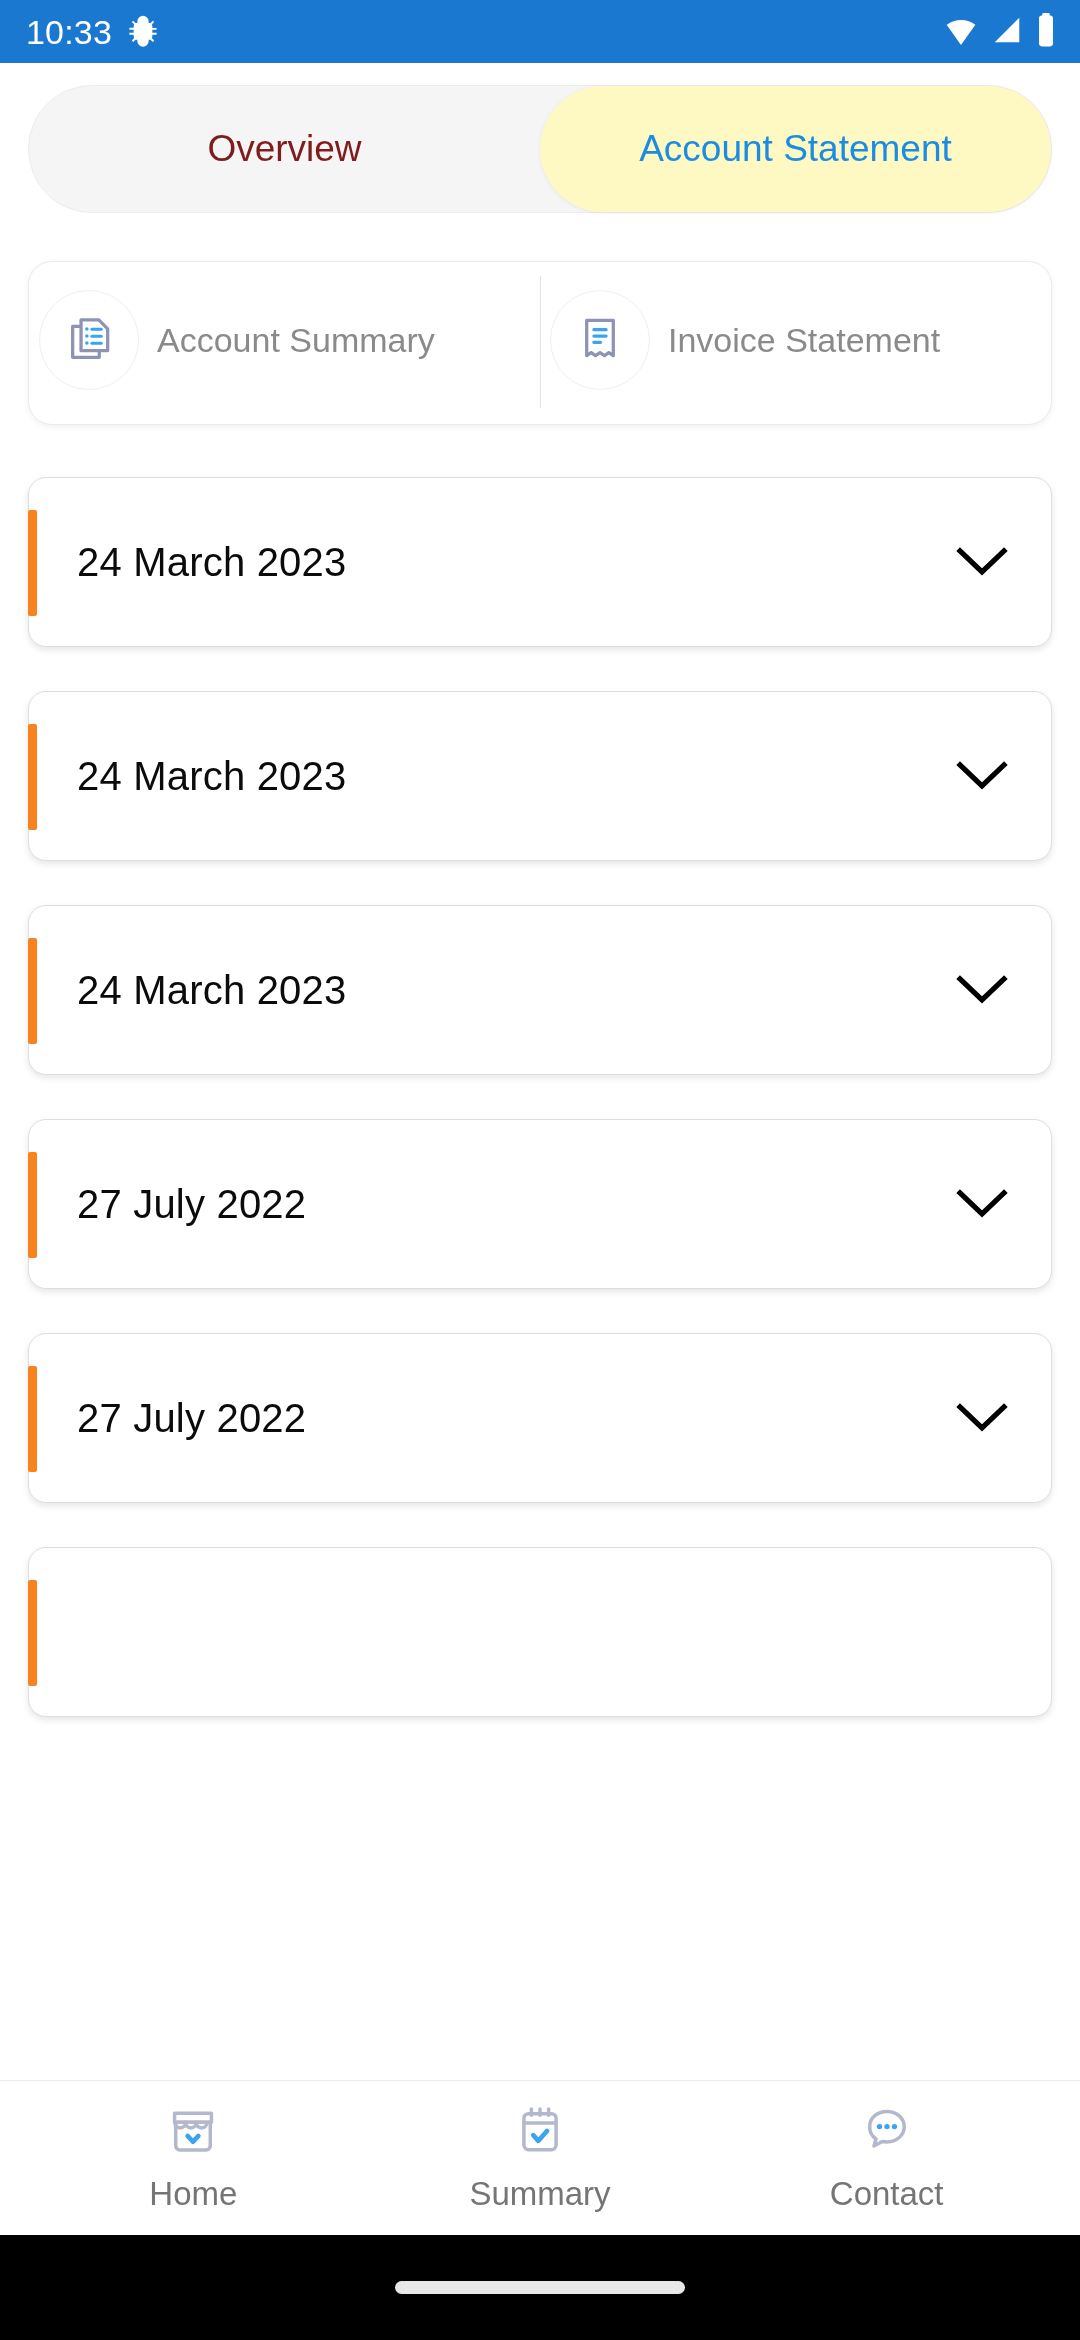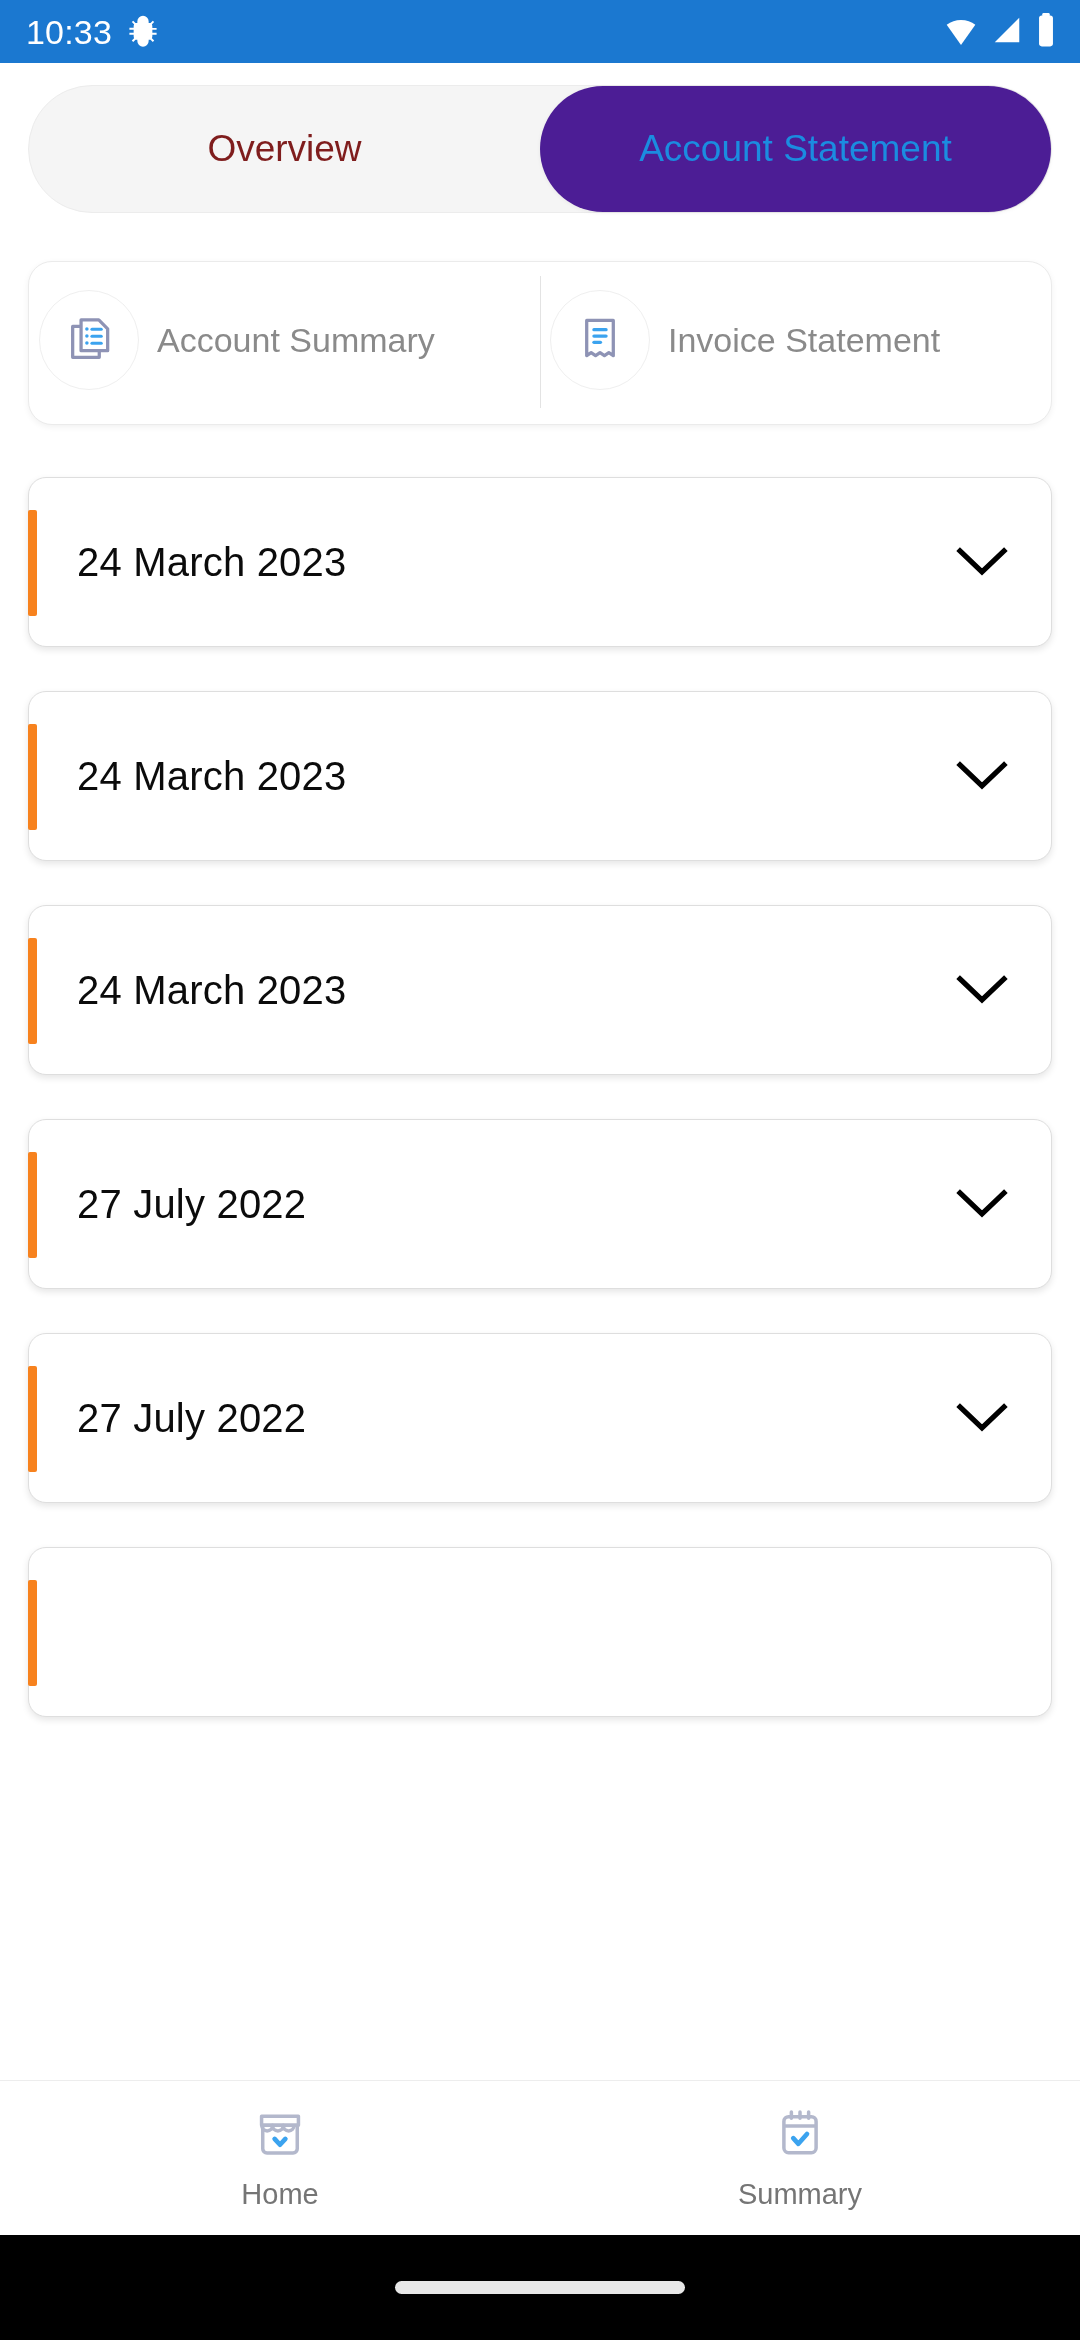--- a/index.html
+++ b/index.html
@@ -29,21 +29,21 @@
   .segment{
     height:128px; background:#f5f5f5; border-radius:64px;
     border:1px solid #ececec;
     display:flex; align-items:center; position:relative;
   }
   .seg-item{
     flex:1; height:100%; display:flex; align-items:center; justify-content:center;
     font-size:37px; color:#7f1d1d; border-radius:64px; position:relative; z-index:2;
   }
   .seg-item.active{
-    color:#1b8ce0; background:#4c1d95; font-weight:400;
+    color:#1b8ce0; background:#fef9c3; font-weight:400;
     box-shadow:0 1px 4px rgba(0,0,0,0.06);
   }
 
   
   .type-card-wrap{ padding:48px 28px 0 28px; }
   .type-card{
     background:#fff; border:1px solid #ebebeb; border-radius:24px;
     box-shadow:0 2px 6px rgba(0,0,0,0.06);
     display:flex; align-items:stretch; padding:28px 0 34px 0;
   }
@@ -90,21 +90,21 @@
   .bottomnav{
     position:absolute; left:0; right:0; bottom:105px; height:155px;
     background:#fff; border-top:1px solid #ededed;
     display:flex; align-items:center; justify-content:space-around;
     padding:0 20px; z-index:30;
   }
   .nav-item{
     display:flex; flex-direction:column; align-items:center; gap:12px;
     flex:1;
   }
-  .nav-label{ font-size:29px; color:#757575; }
+  .nav-label{ font-size:33px; color:#757575; }
 
   
   .gesturebar{
     position:absolute; left:0; right:0; bottom:0; height:105px;
     background:#000; display:flex; align-items:center; justify-content:center; z-index:40;
   }
   .gesture-pill{ width:290px; height:13px; border-radius:7px; background:#e8e8e8; }
 </style>
 </head>
 <body>
@@ -264,20 +264,31 @@
           <rect x="5.1" y="4.6" width="13.8" height="15.4" rx="2" stroke="#b3b8cc" stroke-width="1.5"></rect>
           <path d="M5.1 8.6h13.8" stroke="#b3b8cc" stroke-width="1.5"></path>
           <path d="M8.3 2.6v2.6M12 2.6v2.6M15.7 2.6v2.6" stroke="#b3b8cc" stroke-width="1.5" stroke-linecap="round"></path>
           <path d="M9.1 13.8l2.2 2.4 3.7-4.2" stroke="#3ba3ef" stroke-width="2" stroke-linecap="round" stroke-linejoin="round"></path>
         </svg>
       </span>
       <span class="nav-label">Summary</span>
     </div>
 
 
+    <div class="nav-item">
+      <span>
+        <svg width="56" height="56" viewBox="0 0 24 24" fill="none">
+          <path d="M12 3.6c4.1 0 7.4 2.9 7.4 6.6 0 3.6-3.3 6.5-7.4 6.5-.7 0-1.4-.1-2-.2l-3.6 1.9.9-3A6.2 6.2 0 0 1 4.6 10c0-3.7 3.3-6.4 7.4-6.4z" stroke="#b3b8cc" stroke-width="1.5" stroke-linejoin="round"></path>
+          <circle cx="8.8" cy="10.1" r="1.15" fill="#3ba3ef"></circle>
+          <circle cx="12" cy="10.1" r="1.15" fill="#3ba3ef"></circle>
+          <circle cx="15.2" cy="10.1" r="1.15" fill="#3ba3ef"></circle>
+        </svg>
+      </span>
+      <span class="nav-label">Contact</span>
+    </div>
 
   </div>
 
   <div class="gesturebar">
     <div class="gesture-pill"></div>
   </div>
 
 </div>
 
 </body></html>

